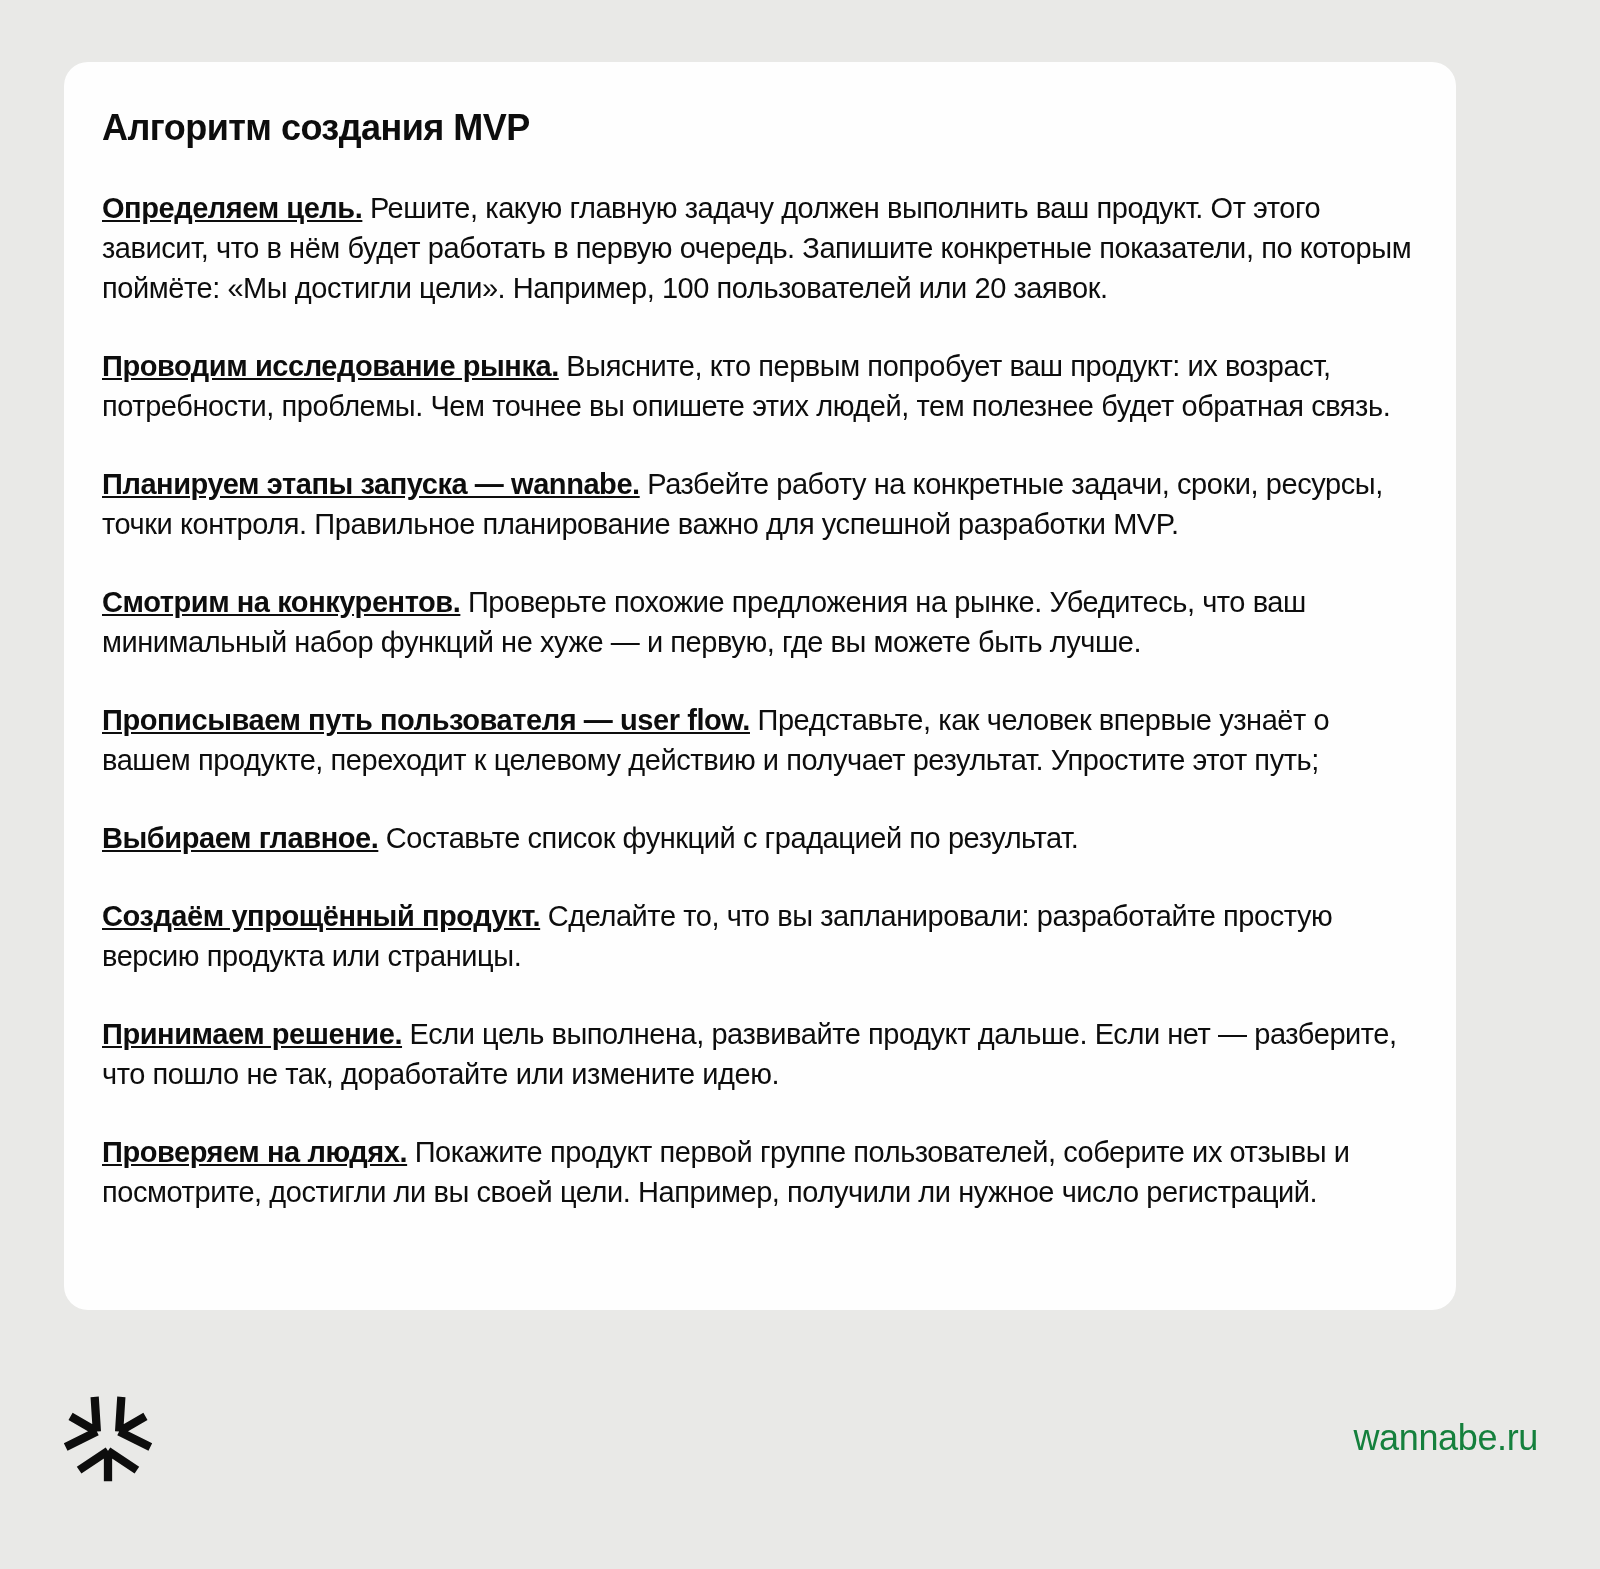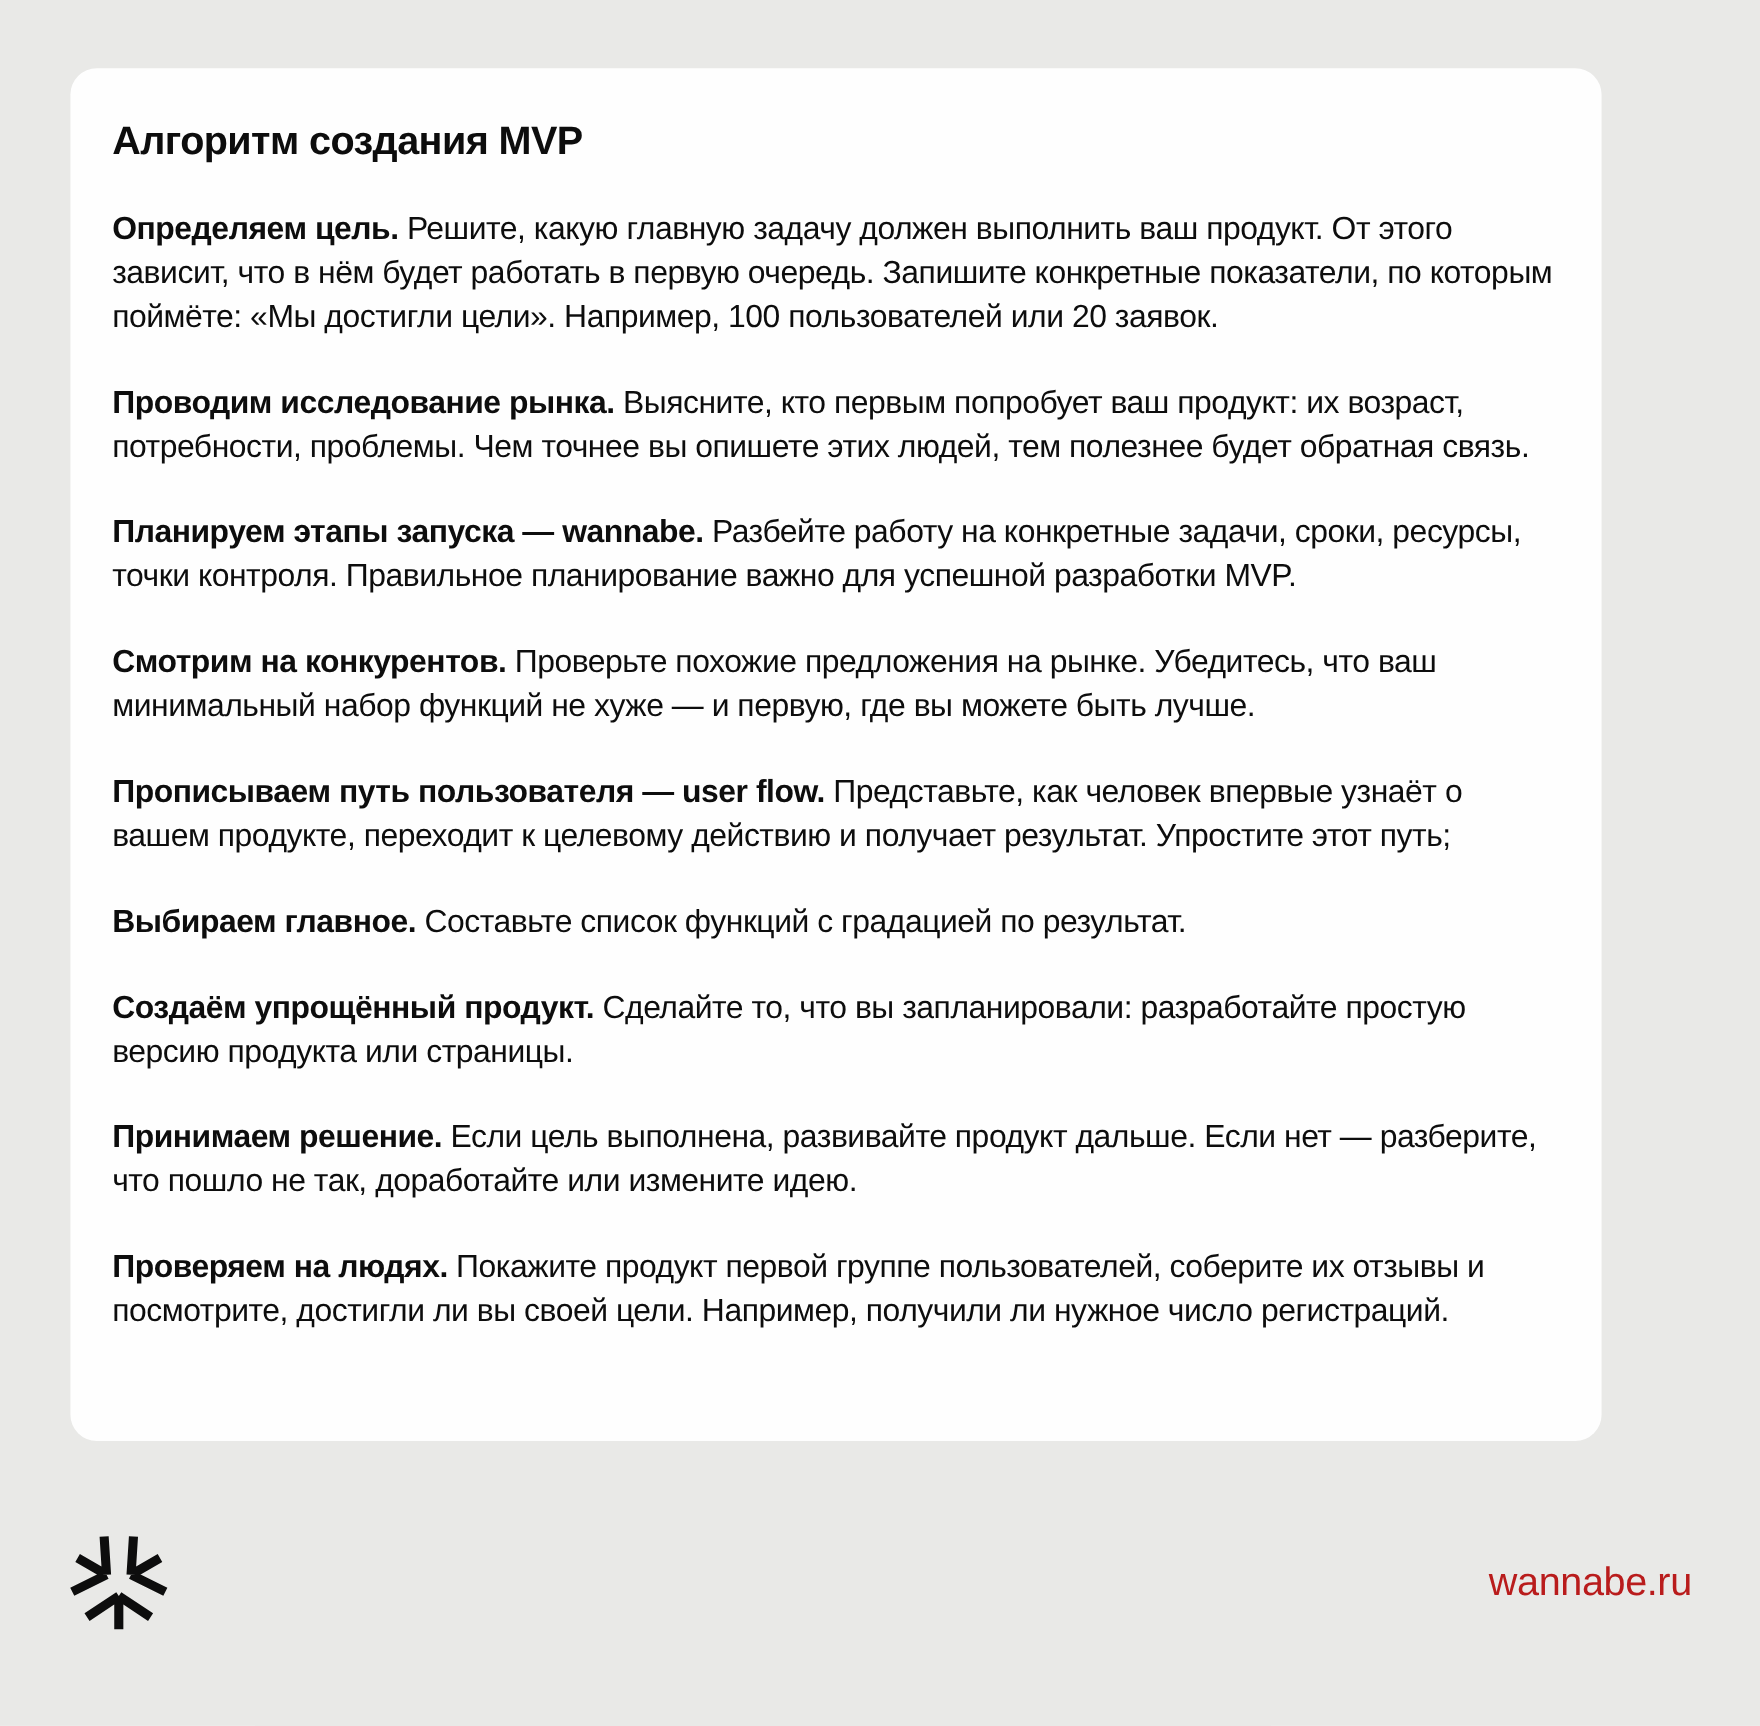--- a/index.html
+++ b/index.html
@@ -32,37 +32,38 @@
     font-size: 29px;
     line-height: 40px;
     letter-spacing: -0.015em;
     max-width: 1385px;
     margin-bottom: 38px;
   }
   .para:last-child { margin-bottom: 0; }
   .para b {
     font-weight: 700;
     margin-right: 0.26em;
+    text-decoration: underline;
   }
   .footer {
     height: 255px;
     padding: 0 62px 0 62px;
     display: flex;
     align-items: center;
     justify-content: space-between;
   }
   .logo {
     width: 92px;
     height: 96px;
     display: block;
   }
   .site-label {
     font-size: 36px;
     letter-spacing: -0.01em;
-    color: #b91c1c;
+    color: #15803d;
   }
 </style>
 </head>
 <body>
 
 <div class="card">
   <h1 class="card-title">Алгоритм создания MVP</h1>
 
   <p class="para">
     <b>Определяем цель.</b><span>Решите, какую главную задачу должен выполнить ваш продукт. От этого зависит, что в нём будет работать в первую очередь. Запишите конкретные показатели, по которым поймёте: «Мы достигли цели». Например, 100 пользователей или 20 заявок.</span>

